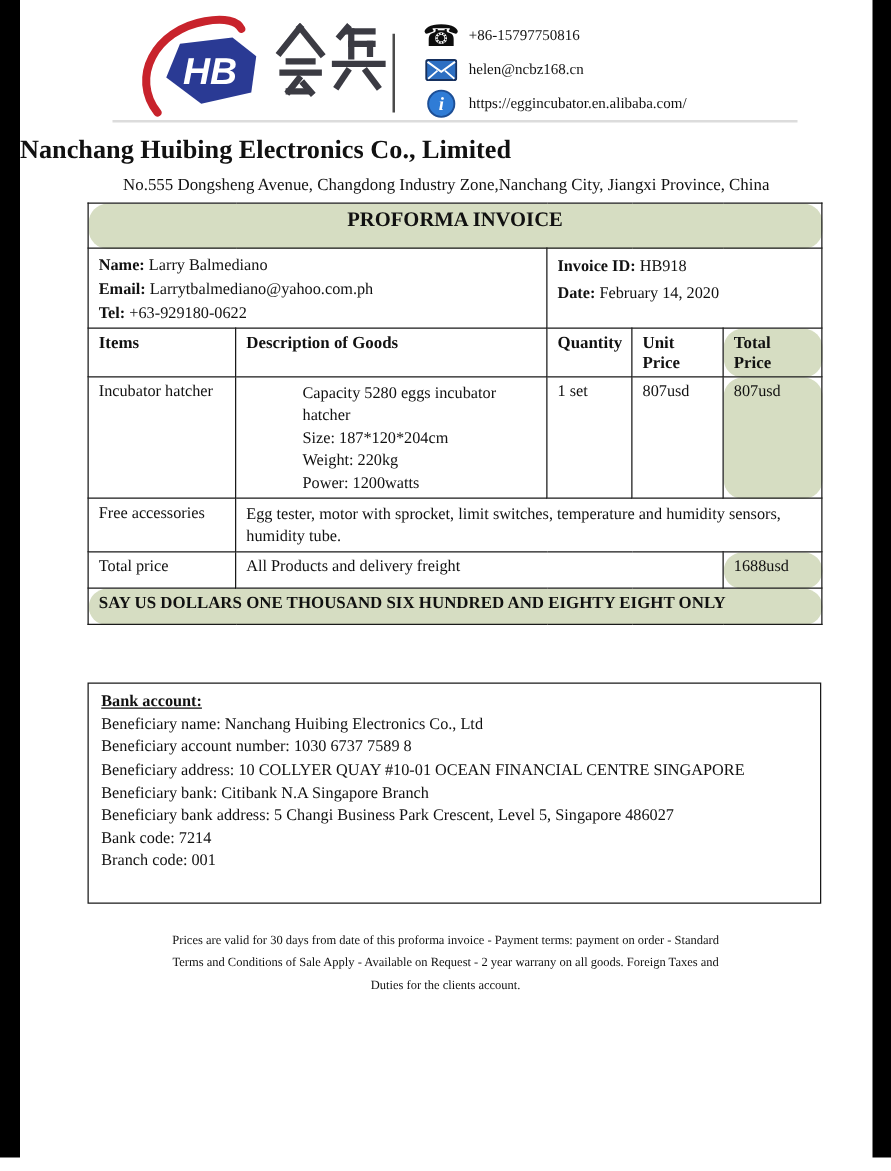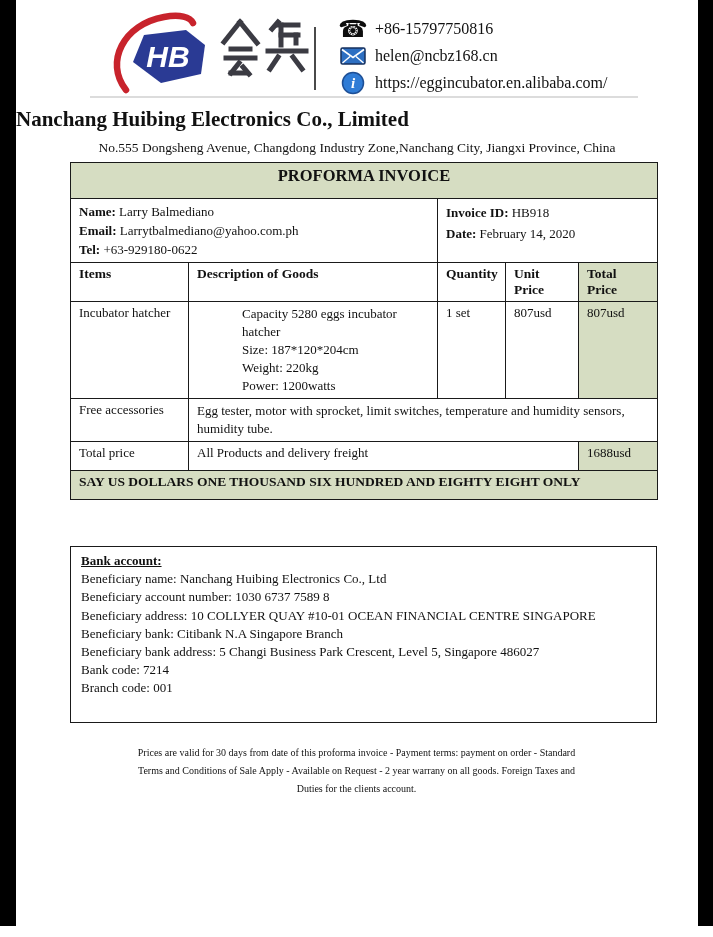--- a/index.html
+++ b/index.html
@@ -9,32 +9,32 @@
   .bar-left{left:0;width:16px;height:926px;}
   .bar-right{right:0;width:15px;height:926px;}
 
   
   .logo-block{position:absolute;left:112px;top:10px;width:200px;height:86px;}
   .header-divider{position:absolute;left:314px;top:27px;width:2px;height:63px;background:#4a4a4a;}
   .contacts{position:absolute;left:338px;top:15px;width:330px;}
   .contact-row{display:flex;align-items:center;height:27px;}
   .contact-icon{width:30px;display:flex;justify-content:center;align-items:center;flex:0 0 30px;}
   .phone-glyph{font-family:"DejaVu Sans",sans-serif;font-size:24px;line-height:24px;color:#0d0d0d;}
-  .contact-text{font-size:16px;padding-left:7px;white-space:nowrap;}
+  .contact-text{font-size:12px;padding-left:7px;white-space:nowrap;}
   .header-rule{position:absolute;left:90px;top:96px;width:548px;height:2px;background:#dcdcdc;}
 
   .company-name{position:absolute;left:16px;top:107px;width:682px;text-align:left;
                 font-size:21px;font-weight:bold;}
   .company-address{position:absolute;left:16px;top:140px;width:682px;text-align:center;font-size:13.5px;}
 
   
   table.invoice{position:absolute;left:70px;top:162px;width:587px;border-collapse:collapse;
                 table-layout:fixed;font-size:13px;}
   table.invoice td{border:1.6px solid #1a1a1a;padding:3px 8px;vertical-align:top;}
-  .green{background:#d6ddc2;}
+  .green{background:#d6ddc2;border-radius:15px;}
   td.title-cell{text-align:center;font-weight:bold;font-size:16.5px;vertical-align:middle;}
   .info-line{line-height:19px;}
   .meta-line{line-height:21px;font-family:Liberation Serif, serif;}
   td.col-header{font-weight:bold;font-size:13.5px;}
   .desc-line{line-height:18px;margin-left:45px;}
   td.say-cell{font-weight:bold;font-size:13.5px;vertical-align:middle;}
 
   
   .bank-box{position:absolute;left:70px;top:546px;width:587px;height:177px;box-sizing:border-box;
             border:1.8px solid #1a1a1a;padding:5px 10px;font-size:13px;line-height:18.2px;font-family:Liberation Serif, serif;}

